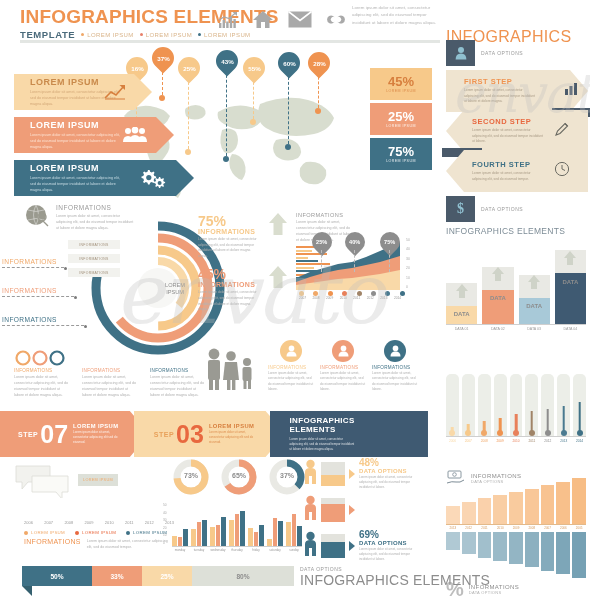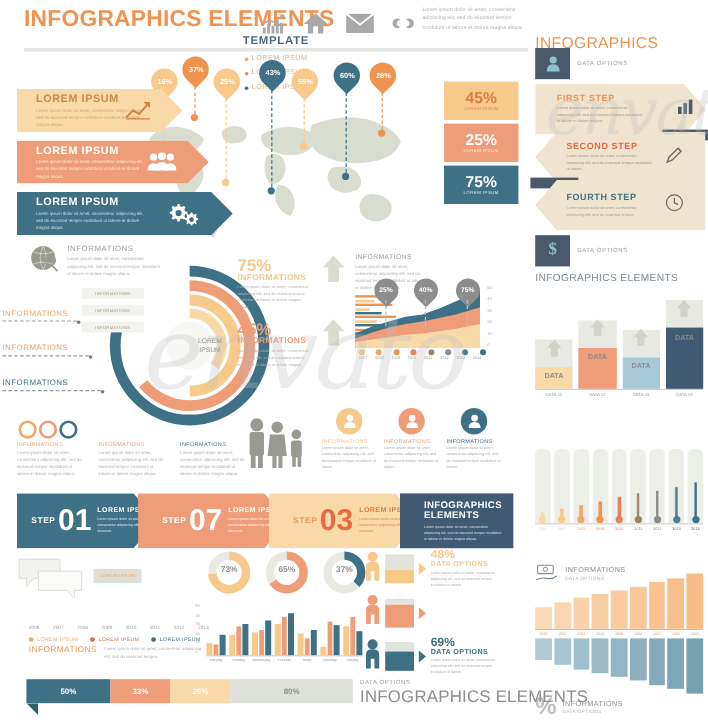--- a/index.html
+++ b/index.html
@@ -20,40 +20,40 @@
     font-family:"DejaVu Serif",serif;font-style:italic;letter-spacing:-3px;
   }
   .wm .envato2{
     position:absolute;left:455px;top:62px;font-size:54px;color:rgba(190,190,190,.30);
     font-family:"DejaVu Serif",serif;font-style:italic;letter-spacing:-2px;
   }
 
   
   .header{position:absolute;left:20px;top:6px;width:420px;}
   .h-title{font-size:19px;font-weight:bold;color:#ef9350;letter-spacing:.2px;}
-  .h-sub{display:flex;align-items:center;gap:6px;margin-top:1px;flex-direction:column;}
+  .h-sub{display:flex;align-items:center;gap:6px;margin-top:1px;}
   .h-template{font-size:9.5px;font-weight:bold;color:#4a6a7b;letter-spacing:.6px;}
   .h-chip{font-size:6px;color:#d9b48a;letter-spacing:.4px;display:flex;align-items:center;gap:3px;}
   .dot{width:3px;height:3px;border-radius:50%;display:inline-block;}
   .d-o{background:#f0a868;}.d-r{background:#e8806a;}.d-b{background:#3f7186;}
   .h-icons{position:absolute;left:218px;top:10px;display:flex;gap:14px;align-items:center;}
   .h-icons svg{fill:#a9a9a9;}
   .h-lorem{position:absolute;left:352px;top:4px;width:86px;font-size:4.4px;line-height:1.7;color:#b5b5b5;}
   .h-rule{position:absolute;left:20px;top:40px;width:420px;height:3px;background:#e3e6e3;}
 
   
   .arrowbox{position:relative;height:36px;display:flex;align-items:center;
     clip-path:polygon(0 0, calc(100% - 18px) 0, 100% 50%, calc(100% - 18px) 100%, 0 100%);}
   .ab-txt{padding-left:16px;}
   .ab-t{font-size:9px;font-weight:bold;letter-spacing:.5px;}
   .ab-b{font-size:3.7px;line-height:1.65;width:96px;margin-top:2px;}
   .ab-ico{position:absolute;right:26px;top:50%;transform:translateY(-50%);}
 
   
-  .sec-title{font-size:13px;color:#ef9350;letter-spacing:.3px;}
+  .sec-title{font-size:16px;color:#ef9350;letter-spacing:.3px;}
   .lorem{font-size:3.6px;line-height:1.7;color:#b0b0b0;}
 
   
   .stepband{position:relative;height:42px;background:#efe4d0;}
   .step-l{clip-path:polygon(18px 0,100% 0,100% 100%,18px 100%,0 50%);}
   .step-r{clip-path:polygon(0 0,calc(100% - 18px) 0,100% 50%,calc(100% - 18px) 100%,0 100%);}
   .st-title{font-size:7.5px;font-weight:bold;letter-spacing:.5px;}
   .st-body{font-size:3.3px;line-height:1.7;color:#a99b86;width:72px;margin-top:2px;}
 
   .pin{position:absolute;width:22px;height:22px;border-radius:50% 50% 50% 0;transform:rotate(-45deg);
@@ -655,28 +655,20 @@
             <circle cx="5.5" cy="3.4" r="2.8" fill="#fff"></circle>
             <path d="M0.5 11.6 q0 -5 5 -5 q5 0 5 5z" fill="#fff"></path>
           </svg>
         </div>
         <div style="font-size:4.6px;color:#3f7186;letter-spacing:.3px;">INFORMATIONS</div>
         <div style="font-size:3.2px;line-height:1.7;color:#b0b0b0;margin-top:1px;">Lorem ipsum dolor sit amet, consectetur adipiscing elit, sed do eiusmod tempor incididunt ut labore.</div>
       </div>
     </div>
 
   <div id="bigsteps" style="position:absolute;left:14px;top:411px;display:flex;width:414px;">
-      <div style="background: rgb(63, 113, 134); flex: 1 1 0%; position: relative; height: 46px; display: flex; align-items: center; padding-left: 12px; margin-left: 0px; color: rgb(255, 255, 255); clip-path: polygon(0px 0px, calc(100% - 20px) 0px, 100% 50%, calc(100% - 20px) 100%, 0px 100%);">
-        <div style="font-size:7px;font-weight:bold;letter-spacing:.5px;margin-right:2px;color:#fff;">STEP</div>
-        <div style="font-size:25px;font-weight:bold;line-height:1;margin-right:5px;color:#fff;">01</div>
-        <div>
-          <div style="font-size:5.8px;font-weight:bold;letter-spacing:.4px;color:#fff;">LOREM IPSUM</div>
-          <div style="font-size:3px;line-height:1.7;width:50px;margin-top:1px;opacity:.85;">Lorem ipsum dolor sit amet, consectetur adipiscing elit sed do eiusmod.</div>
-        </div>
-      </div>
       <div style="background: rgb(239, 157, 120); flex: 1 1 0%; position: relative; height: 46px; display: flex; align-items: center; padding-left: 20px; margin-left: -16px; color: rgb(255, 255, 255); clip-path: polygon(0px 0px, calc(100% - 20px) 0px, 100% 50%, calc(100% - 20px) 100%, 0px 100%);">
         <div style="font-size:7px;font-weight:bold;letter-spacing:.5px;margin-right:2px;color:#fff;">STEP</div>
         <div style="font-size:25px;font-weight:bold;line-height:1;margin-right:5px;color:#fff;">07</div>
         <div>
           <div style="font-size:5.8px;font-weight:bold;letter-spacing:.4px;color:#fff;">LOREM IPSUM</div>
           <div style="font-size:3px;line-height:1.7;width:50px;margin-top:1px;opacity:.85;">Lorem ipsum dolor sit amet, consectetur adipiscing elit sed do eiusmod.</div>
         </div>
       </div>
       <div style="background: rgb(249, 217, 168); flex: 1 1 0%; position: relative; height: 46px; display: flex; align-items: center; padding-left: 20px; margin-left: -16px; color: rgb(215, 127, 62); clip-path: polygon(0px 0px, calc(100% - 20px) 0px, 100% 50%, calc(100% - 20px) 100%, 0px 100%);">
         <div style="font-size:7px;font-weight:bold;letter-spacing:.5px;margin-right:2px;color:#e8a05a;">STEP</div>

